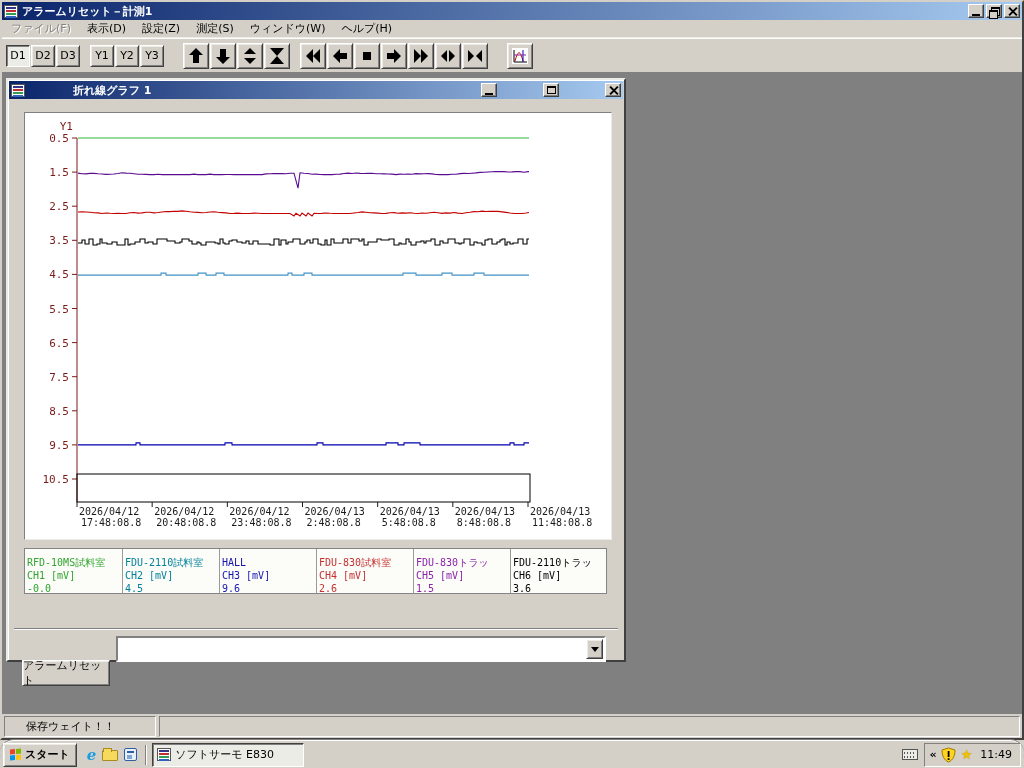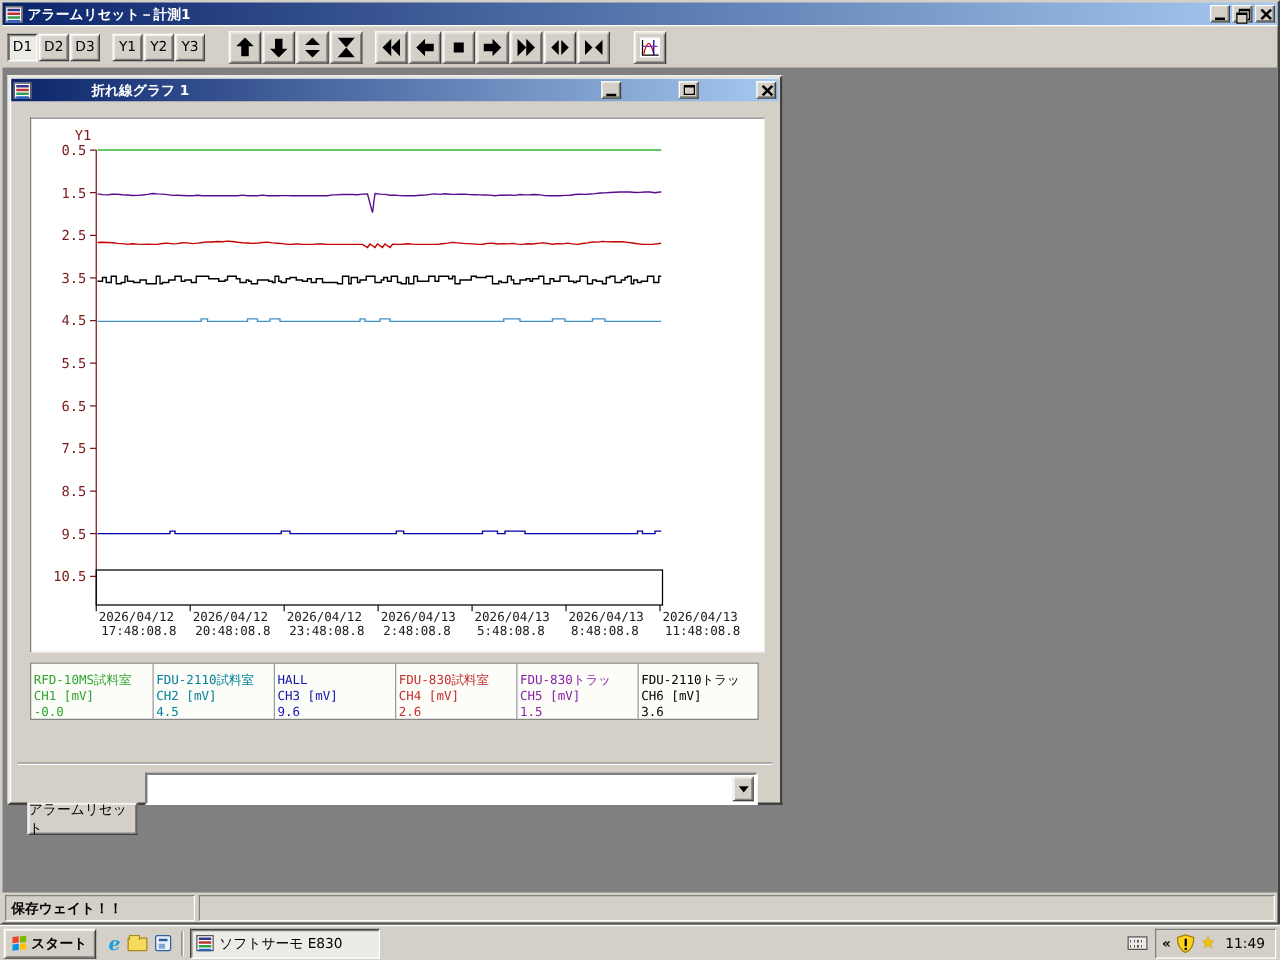--- a/index.html
+++ b/index.html
@@ -85,28 +85,28 @@
   #combo { position:absolute; left:108px; top:536px; width:490px; height:26px;
     background:#fff; border:2px solid; border-color:#808080 #fff #fff #808080;
     display:flex; align-items:stretch; }
   #combo .combo-text { flex:1; }
   #combo .combo-btn { width:17px; margin:1px; display:flex; align-items:center; justify-content:center; }
   .arr-down { width:0; height:0; border:4px solid transparent; border-top:5px solid #000; margin-top:4px; }
 
   
   #statusbar { height:24px; display:flex; align-items:stretch; padding:2px 2px 1px 2px; gap:3px; }
   .sb-panel { border:1px solid; border-color:#808080 #fff #fff #808080;
-    display:flex; align-items:center; padding:0 4px;font-weight:bold; }
+    display:flex; align-items:center; padding:0 21px; }
   #sb-left { width:152px; }
   #sb-right { flex:1; }
 
   
   #taskbar { position:absolute; left:0; bottom:0; width:1024px; height:28px;
     background:#D4D0C8; border-top:1px solid #fff; box-shadow:0 -1px 0 #808080;
-    display:flex; align-items:center; padding:2px 3px; }
+    display:flex; align-items:center; padding:2px 3px;border-radius:14px; }
   #start-btn { height:24px; padding:0 6px; display:flex; align-items:center; gap:3px; font-weight:bold; }
   .winflag { width:12px; height:12px; display:grid; grid-template-columns:5px 5px;
     grid-template-rows:5px 5px; gap:1px; transform:skewY(-5deg); }
   .winflag i:nth-child(1){background:#E8442C;} .winflag i:nth-child(2){background:#7DB700;}
   .winflag i:nth-child(3){background:#0096E8;} .winflag i:nth-child(4){background:#FFC20E;}
   #quicklaunch { display:flex; align-items:center; gap:6px; margin:0 8px 0 10px; }
   .ql-sep { width:1px; height:20px; border-left:1px solid #808080; border-right:1px solid #fff; }
   .ie-icon { color:#1B9DE2; font-weight:bold; font-style:italic; font-size:15px;
     font-family:"DejaVu Serif", serif; line-height:14px; }
   .folder-icon { width:16px; height:11px; background:#F7D95E; border:1px solid #A88A1E;
@@ -148,20 +148,28 @@
         <span class="g-min"></span>
       </span>
     <span class="cap-btn">
         <span class="g-restore"></span>
       </span>
     <span class="cap-btn">
         <span class="g-close"></span>
       </span>
   </div>
 
+  <div id="menubar">
+    <span class="menu-item disabled">ファイル(F)</span>
+    <span class="menu-item">表示(D)</span>
+    <span class="menu-item">設定(Z)</span>
+    <span class="menu-item">測定(S)</span>
+    <span class="menu-item">ウィンドウ(W)</span>
+    <span class="menu-item">ヘルプ(H)</span>
+  </div>
 
   <div id="toolbar">
     <span class="tb-btn pressed">D1</span>
     <span class="tb-btn raised">D2</span>
     <span class="tb-btn raised">D3</span>
     <span class="tb-gap"></span>
     <span class="tb-btn raised">Y1</span>
     <span class="tb-btn raised">Y2</span>
     <span class="tb-btn raised">Y3</span>
     <span class="tb-gap"></span>

